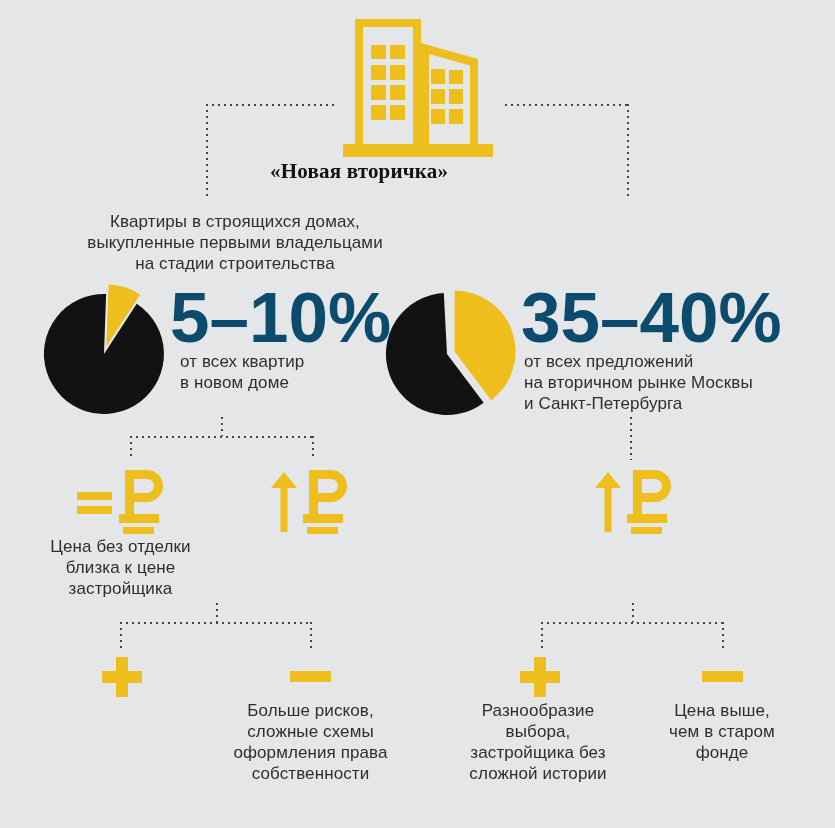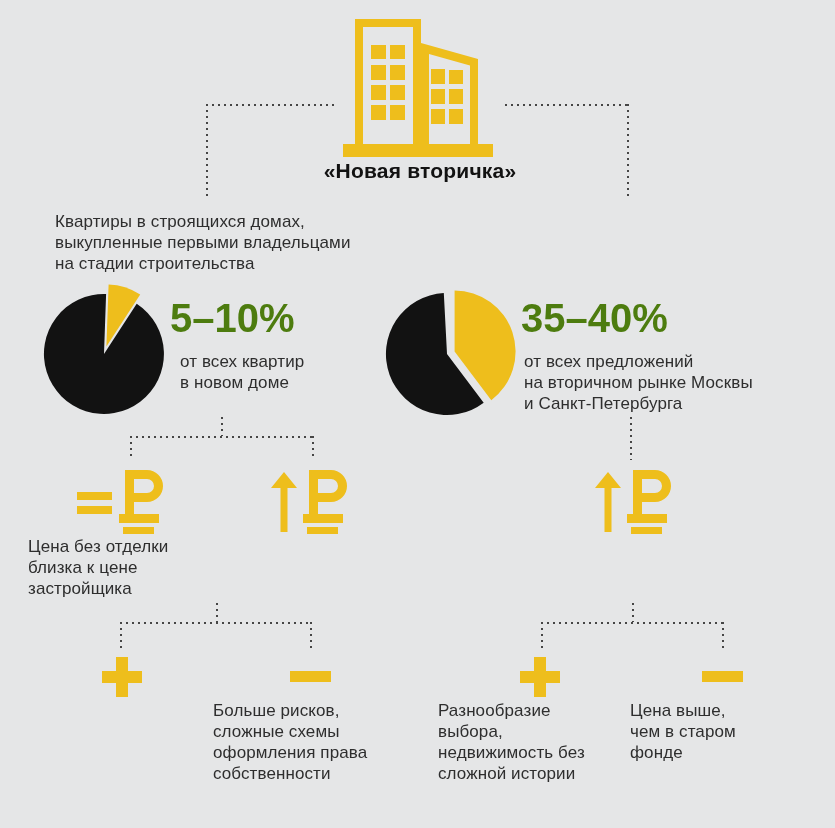--- a/index.html
+++ b/index.html
@@ -1,26 +1,26 @@
 <!DOCTYPE html>
 <html><head>
 <meta charset="utf-8">
 <style>
   html,body{margin:0;padding:0;}
   body{font-family:"Liberation Sans","DejaVu Sans",sans-serif;}
   #stage{position:relative;width:835px;height:828px;background:#E5E6E7;overflow:hidden;}
 
   .txt{position:absolute;white-space:pre-line;color:#2E2E2E;font-size:17px;line-height:21px;
-       letter-spacing:.1px;}
+       text-align:center;letter-spacing:.1px;}
   .txt.left-align{text-align:left;}
 
-  .title{position:absolute;left:270px;top:158px;width:300px;text-align:center;
-         font-size:21px;line-height:26px;font-weight:700;color:#121212;letter-spacing:.2px;}
+  .title{position:absolute;left:270px;top:158px;width:300px;text-align:left;
+         font-size:21px;line-height:26px;font-weight:700;color:#121212;letter-spacing:.2px;font-family:Liberation Serif, serif;}
 
-  .bignum{position:absolute;font-weight:800;font-size:40px;line-height:50px;color:#4d7c0f;
+  .bignum{position:absolute;font-weight:800;font-size:71px;line-height:50px;color:#0c4a6e;
           font-family:"Liberation Sans","DejaVu Sans",sans-serif;letter-spacing:0;}
 
   
   .dh{position:absolute;height:2px;
       background-image:repeating-linear-gradient(to right,#454545 0 2px,transparent 2px 6px);}
   .dv{position:absolute;width:2px;
       background-image:repeating-linear-gradient(to bottom,#454545 0 2px,transparent 2px 6px);}
 
   .abs{position:absolute;}
   .minus-bar{position:absolute;width:41px;height:11px;background:#EEBE1C;}
@@ -161,19 +161,19 @@
     <rect x="0" y="14" width="40" height="12" fill="#EEBE1C"></rect>
   </svg>
   <div class="minus-bar" style="left:702px;top:671px"></div>
 
   <div class="txt" style="left:213px;top:700px;width:195px">Больше рисков,
 сложные схемы
 оформления права
 собственности</div>
   <div class="txt" style="left:438px;top:700px;width:200px">Разнообразие
 выбора,
-недвижимость без
+застройщика без
 сложной истории</div>
   <div class="txt" style="left:630px;top:700px;width:184px">Цена выше,
 чем в старом
 фонде</div>
 
 </div>
 
 </body></html>

